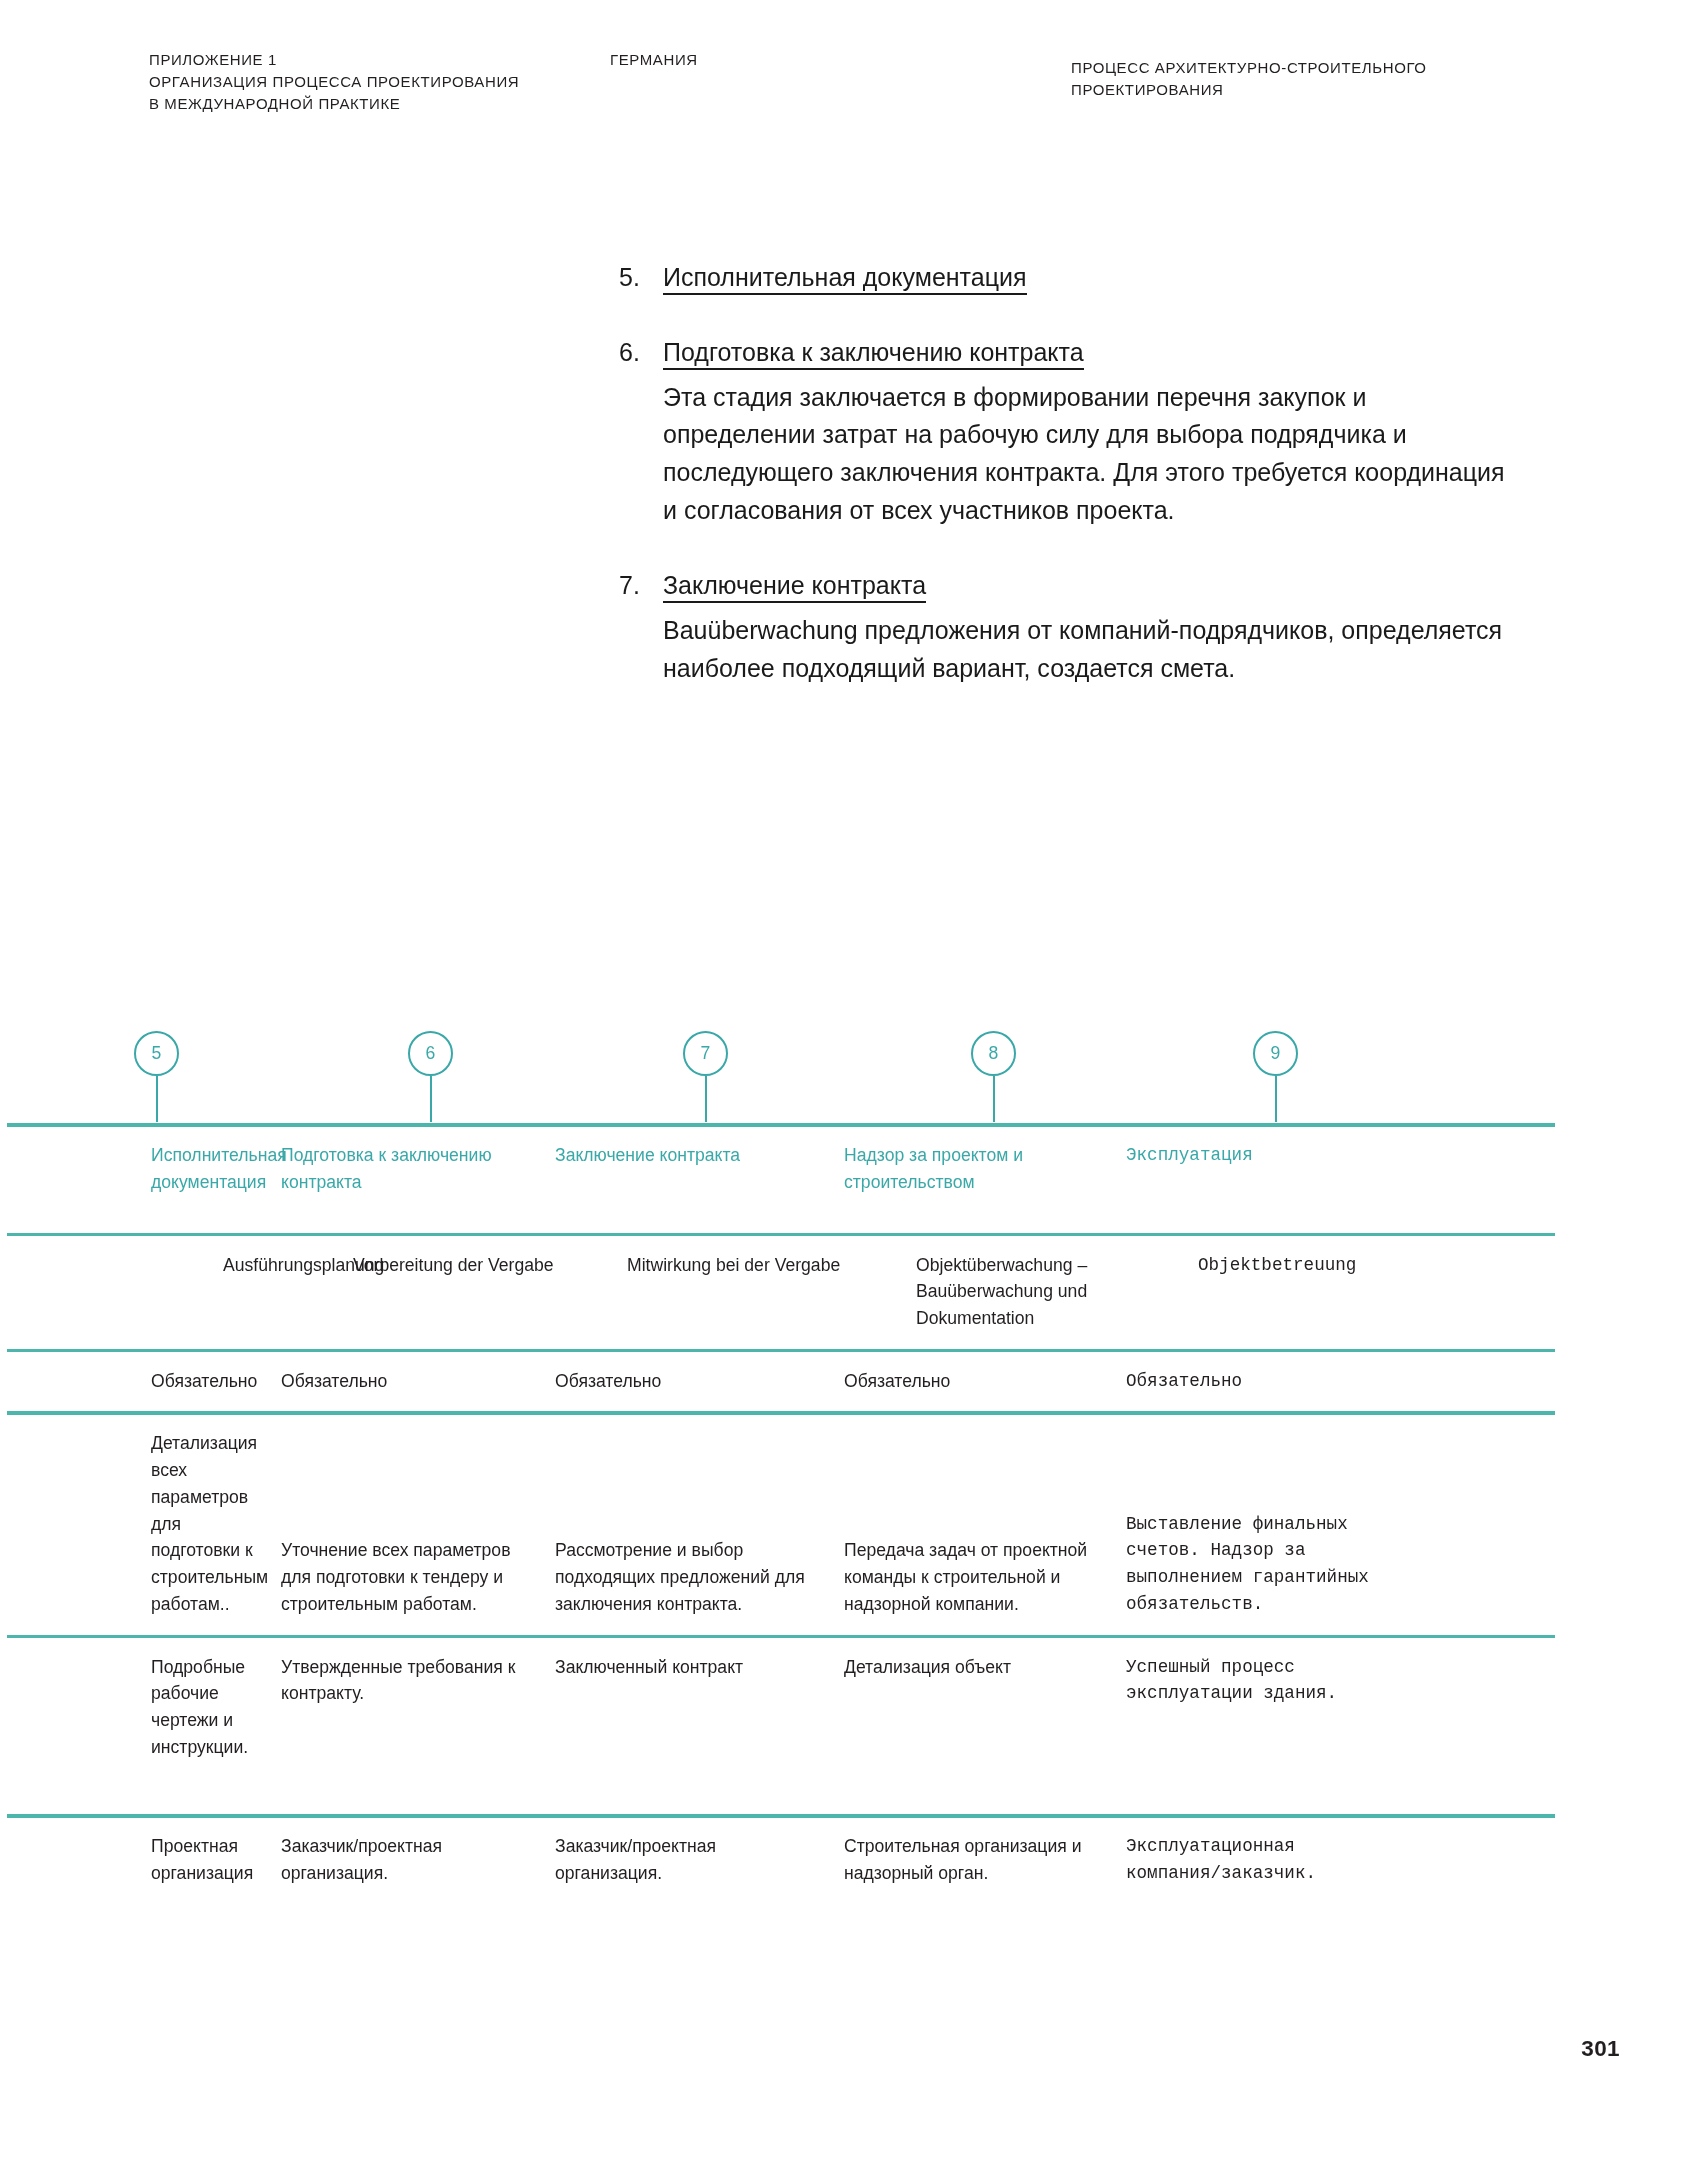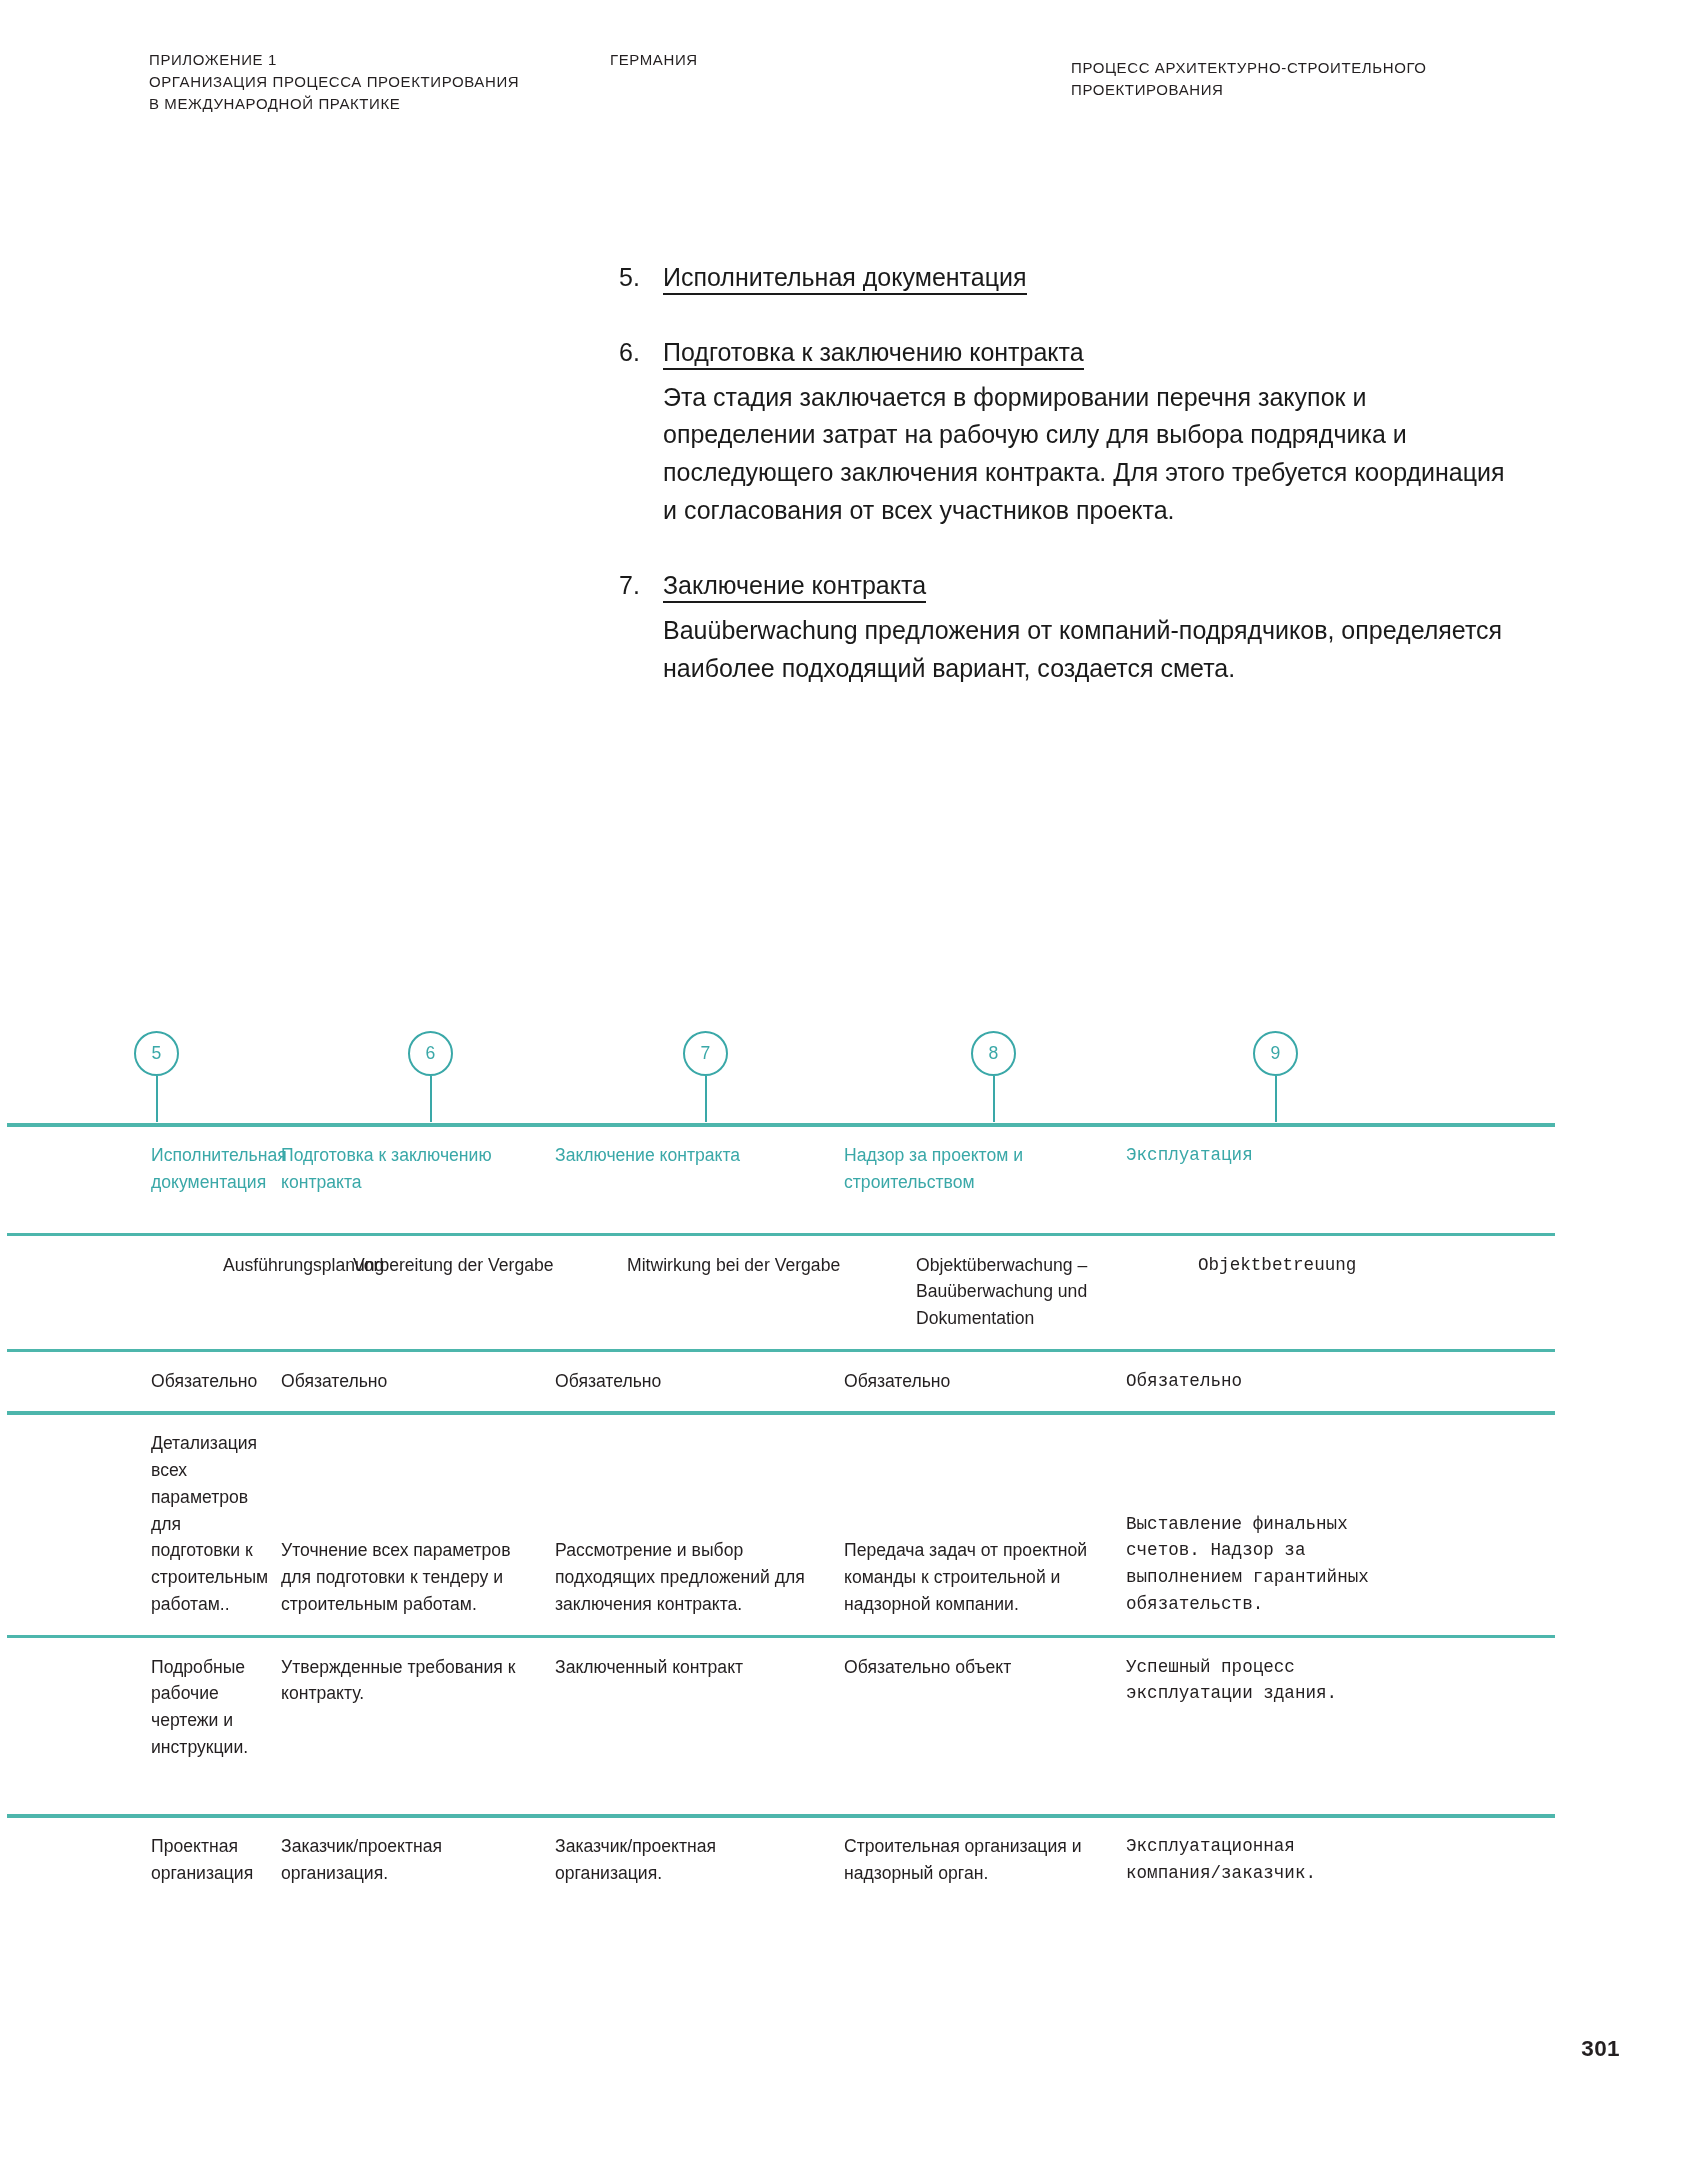--- a/index.html
+++ b/index.html
@@ -296,21 +296,21 @@
       <div class="tcell c4">Передача задач от проектной команды к строительной и надзорной компании.</div>
       <div class="tcell c5">Выставление финальных счетов. Надзор за выполнением гарантийных обязательств.</div>
     </div>
 
     <div class="rule"></div>
 
     <div class="trow row-out">
       <div class="tcell c1">Подробные рабочие чертежи и инструкции.</div>
       <div class="tcell c2">Утвержденные требования к контракту.</div>
       <div class="tcell c3">Заключенный контракт</div>
-      <div class="tcell c4">Обязательно объект</div>
+      <div class="tcell c4">Детализация объект</div>
       <div class="tcell c5">Успешный процесс эксплуатации здания.</div>
     </div>
 
     <div class="rule"></div>
 
     <div class="trow row-org">
       <div class="tcell c1">Проектная организация</div>
       <div class="tcell c2">Заказчик/проектная организация.</div>
       <div class="tcell c3">Заказчик/проектная организация.</div>
       <div class="tcell c4">Строительная организация и надзорный орган.</div>

